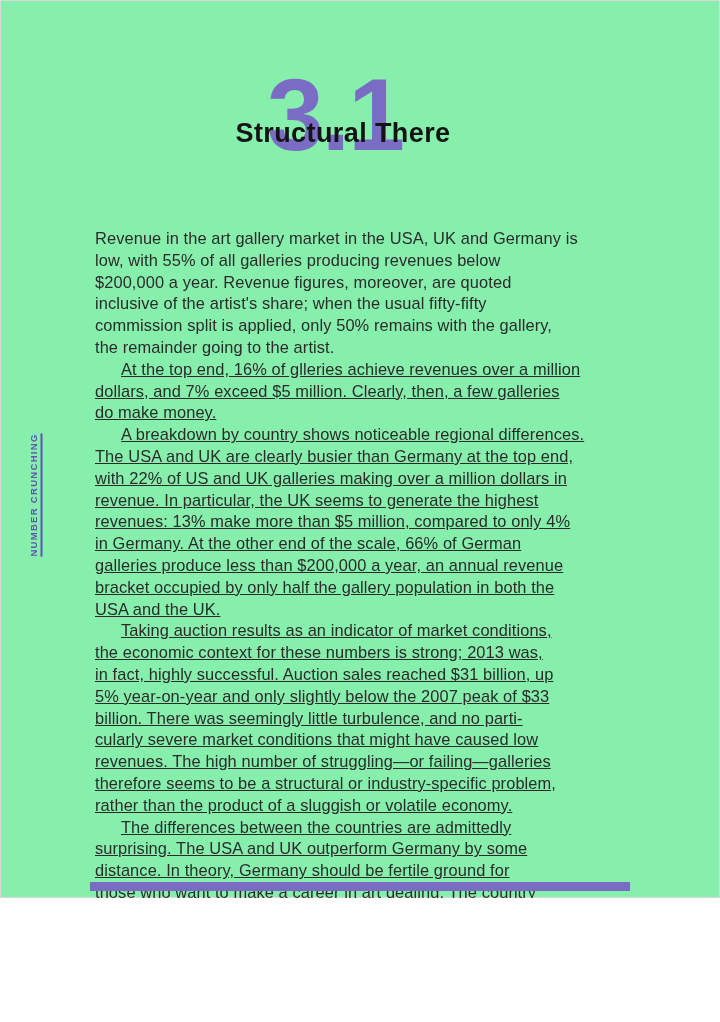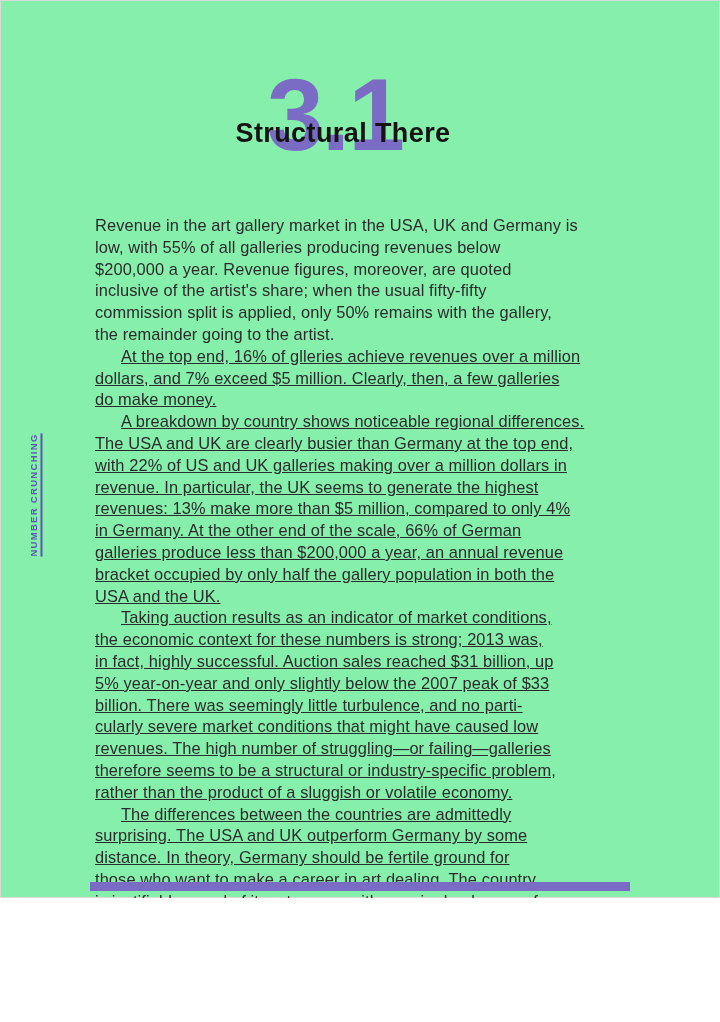--- a/index.html
+++ b/index.html
@@ -63,21 +63,21 @@
     color: var(--sidebar-purple);
     text-decoration: underline;
     text-decoration-thickness: 1.5px;
     text-underline-offset: 4px;
     white-space: nowrap;
     z-index: 3;
   }
   
   .body-text {
     position: absolute;
-    top: 215px;
+    top: 228px;
     left: 95px;
     width: 540px;
     font-size: 16.4px;
     line-height: 21.8px;
     letter-spacing: 0.1px;
     color: var(--text-color);
     z-index: 2;
   }
   .body-text p {
     white-space: pre-line; 

